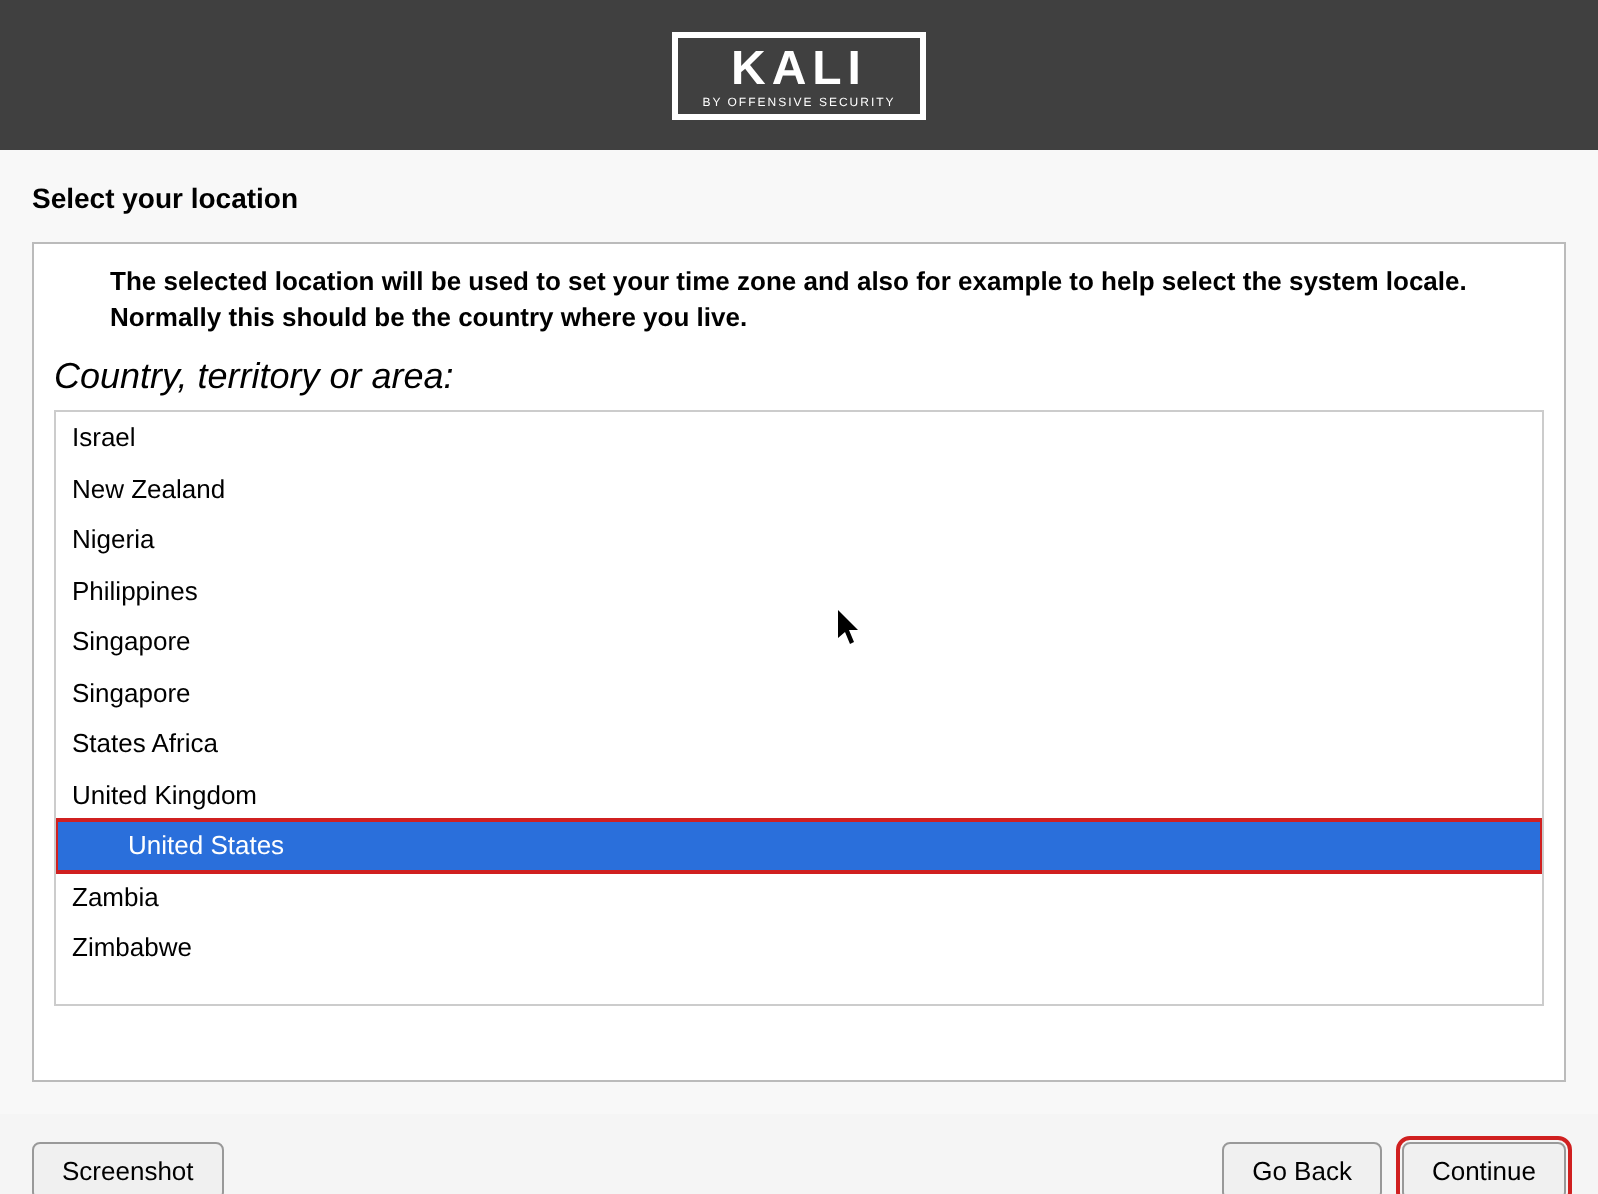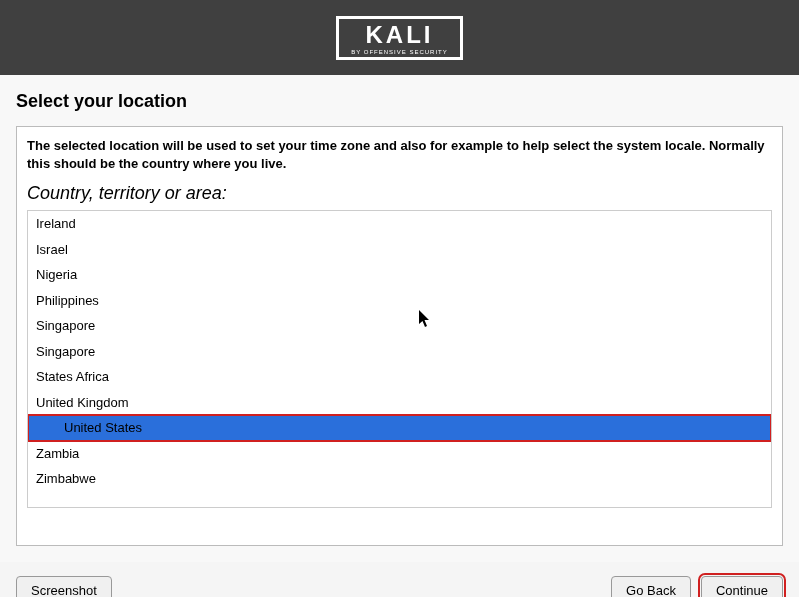--- a/index.html
+++ b/index.html
@@ -36,35 +36,36 @@
       font-size: 6px;
       letter-spacing: 1px;
       margin-top: 2px;
     }
     .content-area {
       padding: 16px;
       background: #f8f8f8;
     }
     .page-title {
       font-weight: bold;
-      font-size: 18px;
+      font-size: 14px;
       margin-bottom: 14px;
     }
     .main-panel {
       border: 1px solid #bbb;
       background: #fff;
       padding: 10px 10px 0 10px;
       height: 420px;
       position: relative;
     }
     .desc-text {
       font-weight: bold;
       font-size: 13px;
       line-height: 1.4;
       margin-bottom: 10px;
+      margin-left: 28px;
     }
     .field-label {
       font-style: italic;
       font-size: 18px;
       margin-bottom: 6px;
     }
     .list-box {
       border: 1px solid #ccc;
       background: #fff;
       height: 298px;
@@ -72,21 +73,21 @@
       position: relative;
     }
     .list-item {
       padding: 3px 8px;
       font-size: 13px;
       cursor: pointer;
       line-height: 1.5;
     }
     .list-item.selected {
       background: #2a6fdb;
-      color: #000000;
+      color: #ffffff;
       outline: 2px solid #d02020;
       outline-offset: -1px;
       padding-left: 36px;
     }
     .button-bar {
       display: flex;
       justify-content: space-between;
       padding: 14px 16px 0 16px;
     }
     .btn {
@@ -127,22 +128,22 @@
 </div>
 
 <div class="content-area">
   <div class="page-title">Select your location</div>
 
   <div class="main-panel">
     <div class="desc-text">The selected location will be used to set your time zone and also for example to help select the system locale. Normally this should be the country where you live.</div>
     <div class="field-label">Country, territory or area:</div>
 
     <div class="list-box" id="location-list">
-        <div class="list-item">Ireland</div>
         <div class="list-item">Israel</div>
+        <div class="list-item">New Zealand</div>
         <div class="list-item">Nigeria</div>
         <div class="list-item">Philippines</div>
         <div class="list-item">Singapore</div>
         <div class="list-item">Singapore</div>
         <div class="list-item">States Africa</div>
         <div class="list-item">United Kingdom</div>
         <div class="list-item selected">United States</div>
         <div class="list-item">Zambia</div>
         <div class="list-item">Zimbabwe</div>
       </div>

